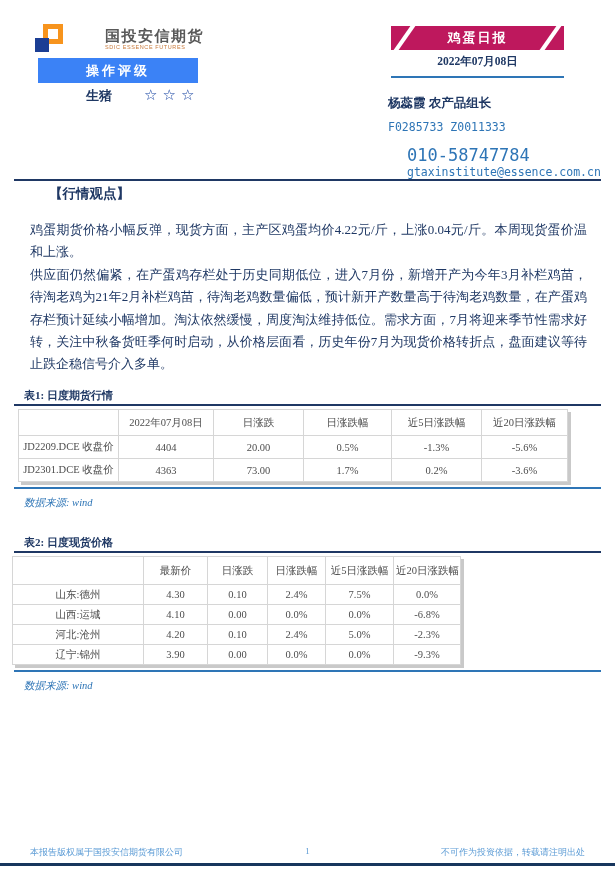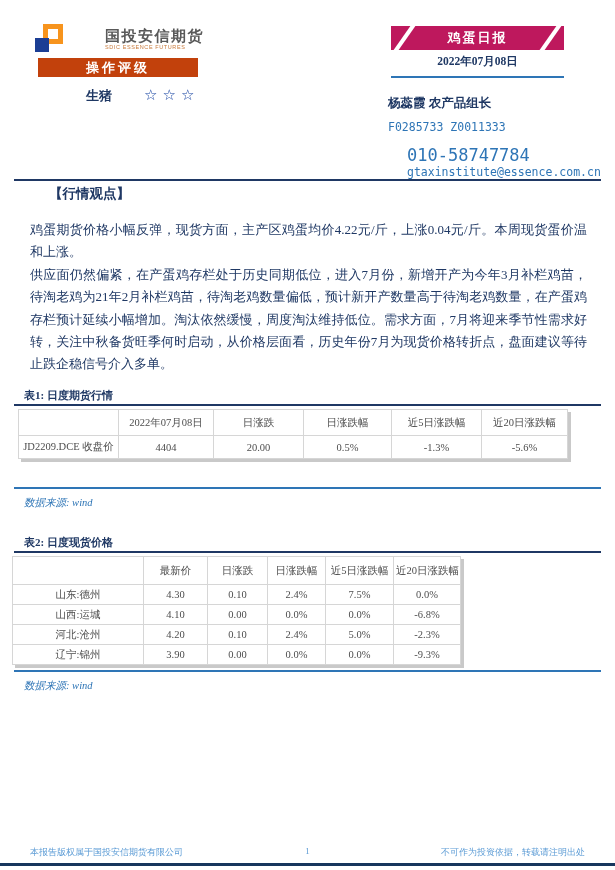--- a/index.html
+++ b/index.html
@@ -10,22 +10,22 @@
   .logo{position:absolute;left:35px;top:24px;display:flex;align-items:flex-start;}
   .logo-mark{position:relative;width:30px;height:30px;flex:0 0 30px;}
   .logo-orange{position:absolute;right:2px;top:0;width:20px;height:20px;
                border:5px solid #F7941D;box-sizing:border-box;}
   .logo-blue{position:absolute;left:0;bottom:2px;width:14px;height:14px;background:#1B3E94;}
   .brand-txt{margin-left:14px;padding-top:3px;padding-left:26px;}
   .brand-cn{font-size:15px;color:#595959;font-weight:600;letter-spacing:1.5px;line-height:17px;}
   .brand-en{font-size:5.5px;color:#C8793B;letter-spacing:0.6px;line-height:7px;}
 
   
-  .rating-banner{position:absolute;left:38px;top:58px;width:160px;height:19px;
-                 background:#c2410c;color:#fff;font-weight:bold;font-size:13px;
+  .rating-banner{position:absolute;left:38px;top:58px;width:160px;height:25px;
+                 background:#3b82f6;color:#fff;font-weight:bold;font-size:13px;
                  letter-spacing:3px;display:flex;align-items:center;justify-content:center;
                  font-family:"Liberation Serif",serif;}
   .rating-row{position:absolute;left:42px;top:87px;width:200px;height:18px;margin-left:44px;}
   .rating-item{position:absolute;left:0;top:0;font-size:13px;font-weight:bold;color:#1F3864;
                font-family:"Liberation Serif",serif;}
   .rating-stars{position:absolute;left:58px;top:-1px;font-size:15px;color:#1643A2;letter-spacing:5px;}
 
   
   .ribbon{position:absolute;left:391px;top:26px;width:173px;height:24px;background:#be185d;
           color:#fff;font-weight:bold;font-size:13px;letter-spacing:2px;
@@ -145,20 +145,28 @@
     </thead>
     <tbody>
       <tr>
         <td>JD2209.DCE 收盘价</td>
         <td>4404</td>
         <td>20.00</td>
         <td>0.5%</td>
         <td>-1.3%</td>
         <td>-5.6%</td>
       </tr>
+      <tr>
+        <td>JD2301.DCE 收盘价</td>
+        <td>4363</td>
+        <td>73.00</td>
+        <td>1.7%</td>
+        <td>0.2%</td>
+        <td>-3.6%</td>
+      </tr>
     </tbody>
   </table>
   <div class="rule-blue" style="left:14px;top:487px;width:587px;"></div>
   <div class="src" style="top:496px;">数据来源: wind</div>
 
   <div class="tbl-caption" style="top:535px;">表2: 日度现货价格</div>
   <div class="rule-navy" style="left:14px;top:551px;width:587px;"></div>
   <table id="tbl2">
     <colgroup>
         <col style="width:131px">

